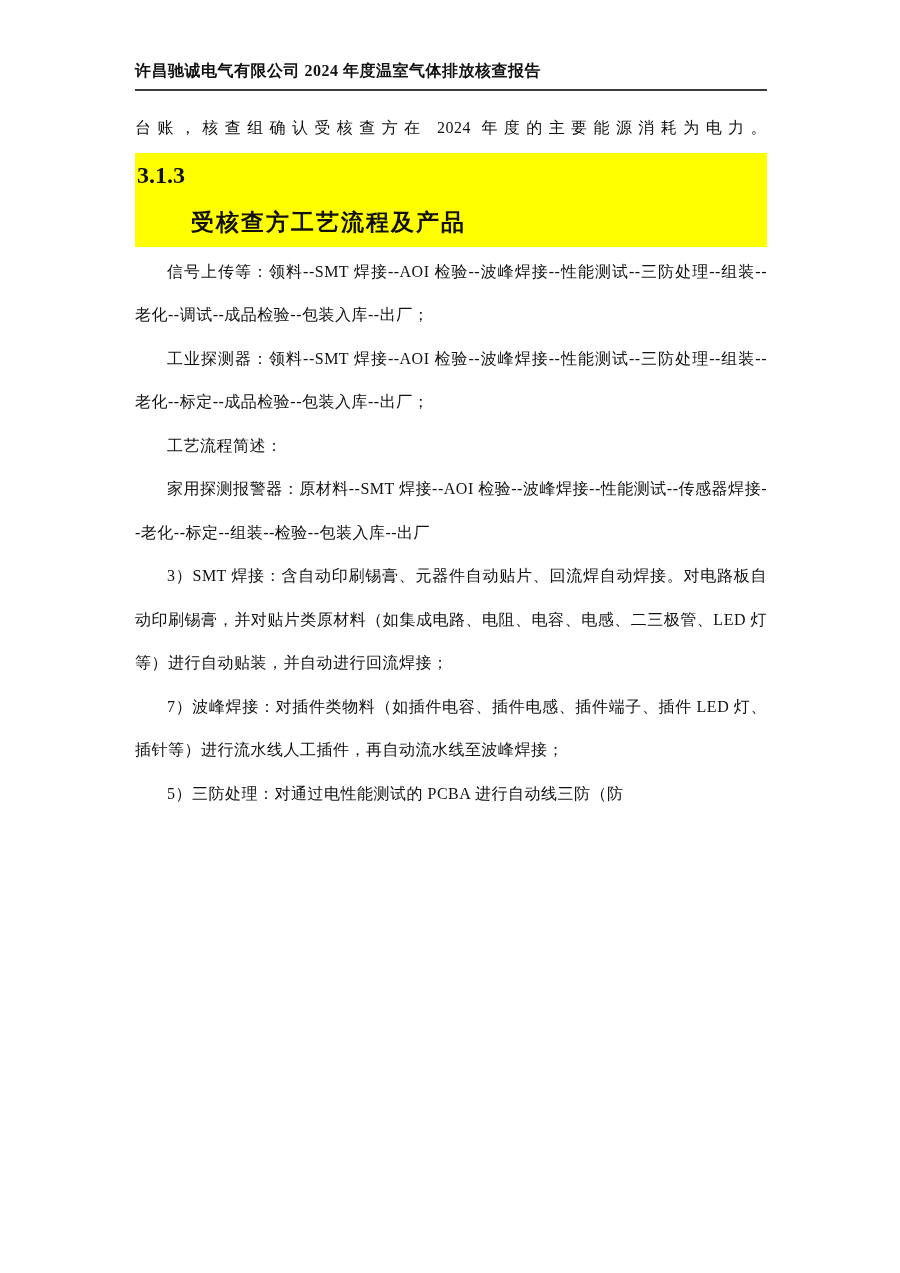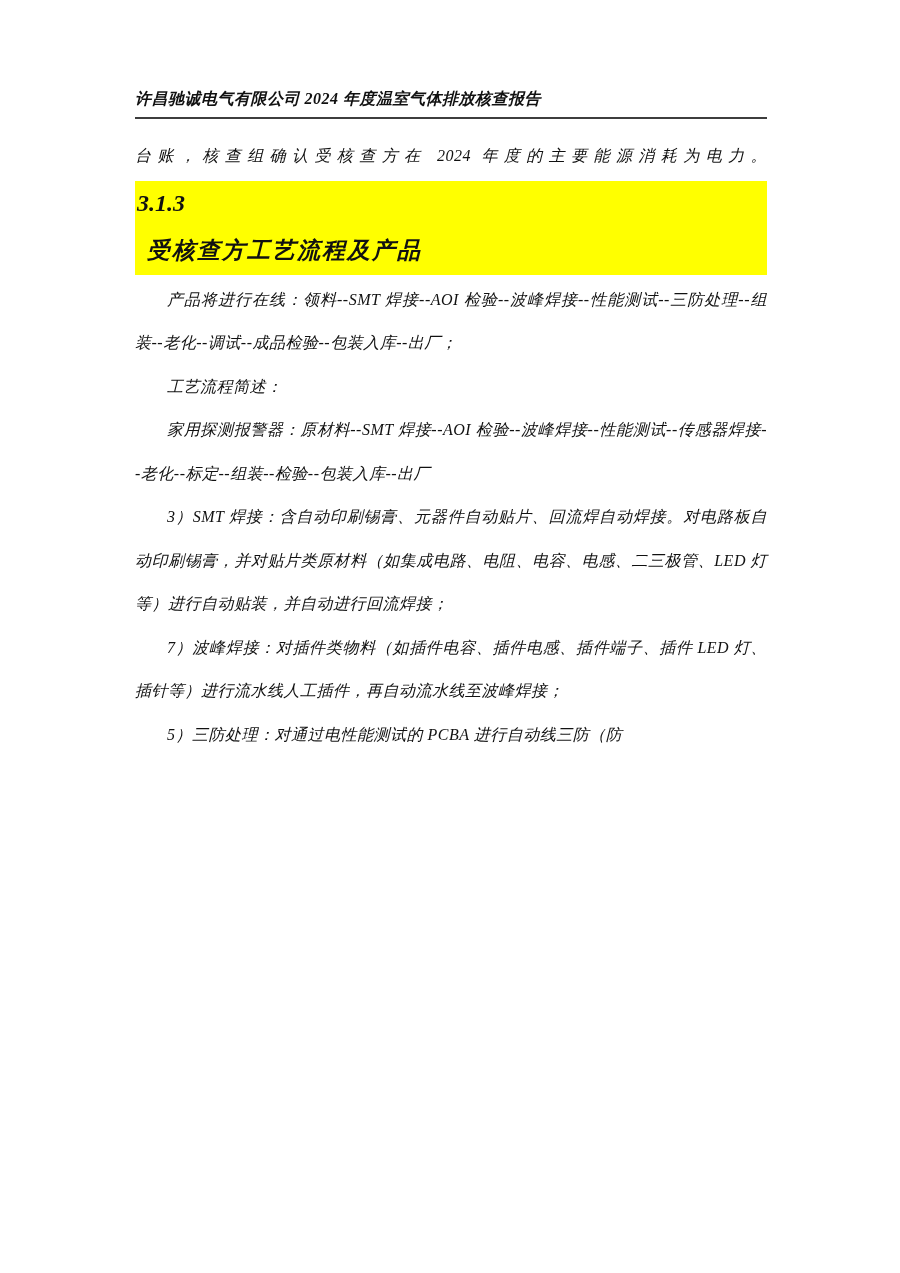--- a/index.html
+++ b/index.html
@@ -6,23 +6,22 @@
   html, body { background: #ffffff; }
   body {
     font-family: "Liberation Serif", "DejaVu Serif", serif;
     color: #111111;
   }
   .page {
     position: relative;
     width: 900px;
     height: 894px;
     background: #ffffff;
-    padding: 88px 133px 0 135px;
+    padding: 60px 133px 0 135px;
     overflow: hidden;
-    font-style: italic;
   }
   
   .page-header {
     width: 100%;
   }
   .header-title {
     font-size: 16px;
     font-weight: bold;
     letter-spacing: 0.5px;
     line-height: 22px;
@@ -70,20 +69,21 @@
   }
   .heading-gap {
     width: 9px;
     background: #ffffff;
   }
   .section-title {
     font-size: 23px;
     font-family: "Liberation Sans", "DejaVu Sans", sans-serif;
     letter-spacing: 2px;
     padding: 9px 12px 9px 12px;
+    margin-left: 44px;
   }
   
   .page-footer {
     position: absolute;
     left: 0;
     right: 0;
     top: 1136px;
     text-align: center;
   }
   .page-number {
@@ -109,22 +109,23 @@
     <div class="section-heading">
       <span class="hl">
         <span class="section-number">3.1.3</span>
       </span>
       <span class="heading-gap"></span>
       <span class="hl">
         <span class="section-title">受核查方工艺流程及产品</span>
       </span>
     </div>
 
-    <p class="body-paragraph indent">产品将进行在线：领料--SMT 焊接--AOI 检验--波峰焊接--性能测试--三防处理--组装--老化--调试--成品检验--包装入库--出厂；</p>
+    <p class="body-paragraph indent">信号上传等：领料--SMT 焊接--AOI 检验--波峰焊接--性能测试--三防处理--组装--老化--调试--成品检验--包装入库--出厂；</p>
 
+    <p class="body-paragraph indent">工业探测器：领料--SMT 焊接--AOI 检验--波峰焊接--性能测试--三防处理--组装--老化--标定--成品检验--包装入库--出厂；</p>
 
     <p class="body-paragraph indent">工艺流程简述：</p>
 
     <p class="body-paragraph indent">家用探测报警器：原材料--SMT 焊接--AOI 检验--波峰焊接--性能测试--传感器焊接--老化--标定--组装--检验--包装入库--出厂</p>
 
     <p class="body-paragraph indent">3）SMT 焊接：含自动印刷锡膏、元器件自动贴片、回流焊自动焊接。对电路板自动印刷锡膏，并对贴片类原材料（如集成电路、电阻、电容、电感、二三极管、LED 灯等）进行自动贴装，并自动进行回流焊接；</p>
 
 
     <p class="body-paragraph indent">7）波峰焊接：对插件类物料（如插件电容、插件电感、插件端子、插件 LED 灯、插针等）进行流水线人工插件，再自动流水线至波峰焊接；</p>
 

